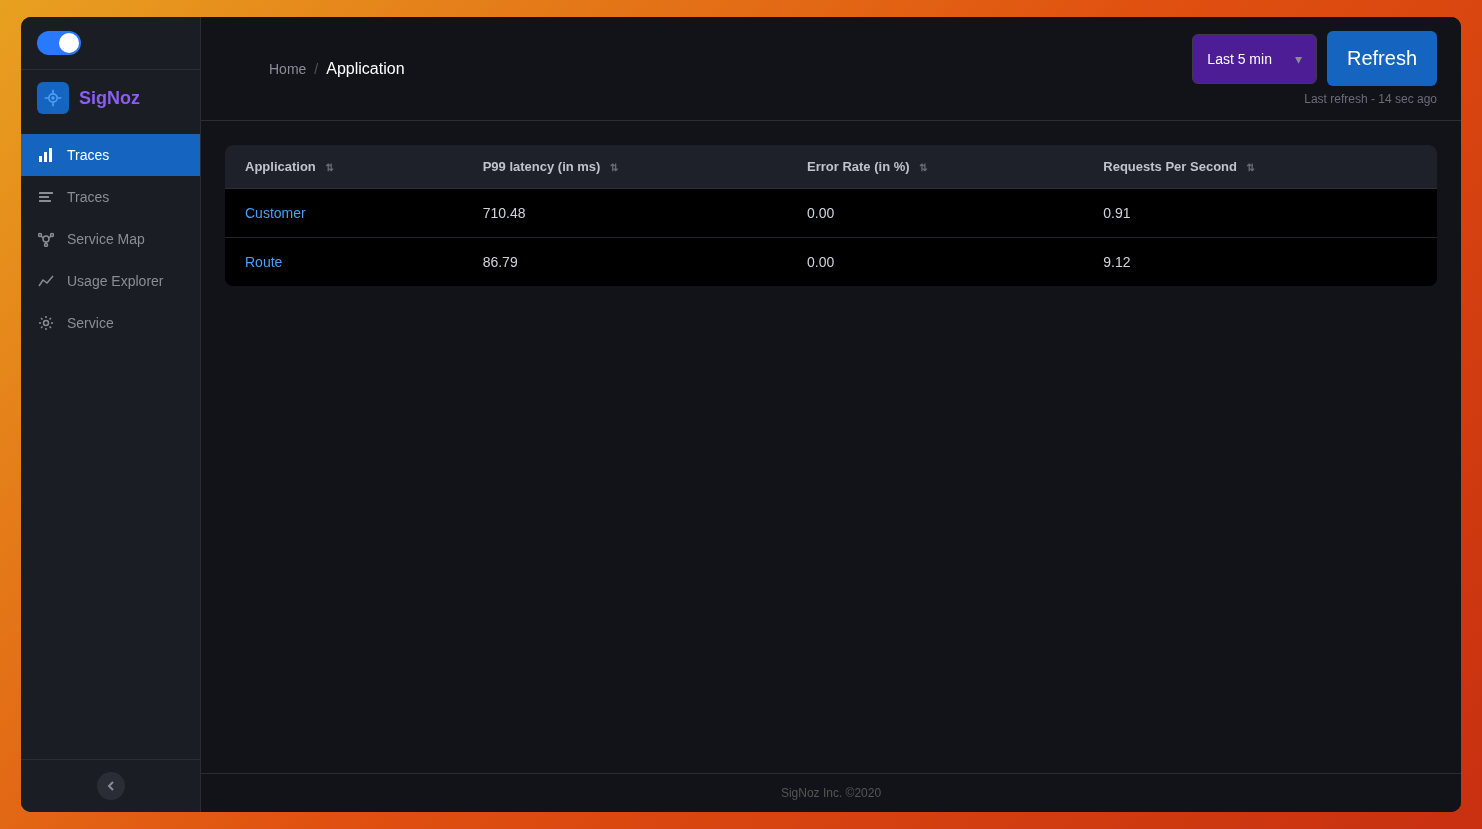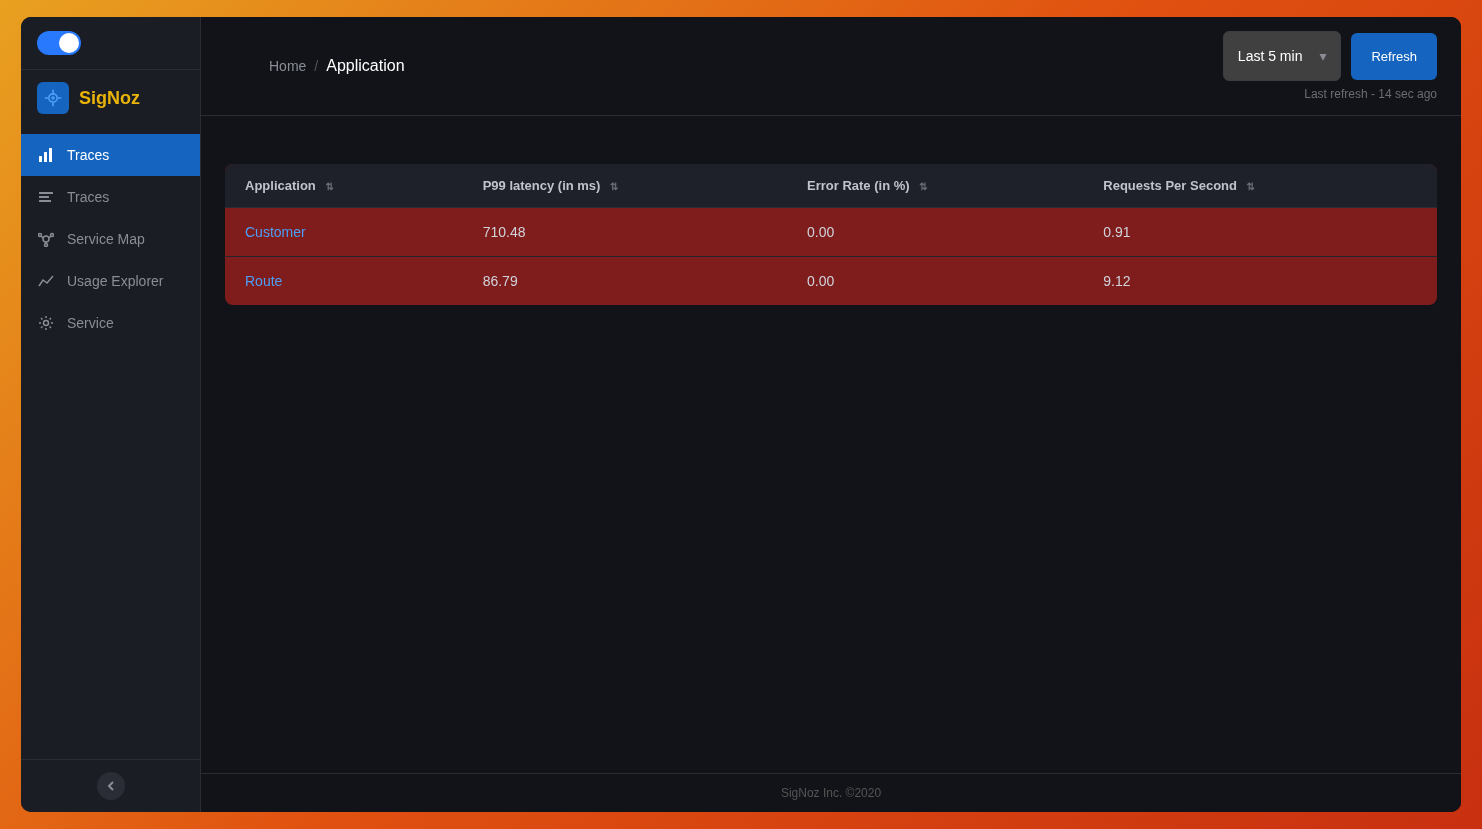--- a/index.html
+++ b/index.html
@@ -78,21 +78,21 @@
       align-items: center;
       justify-content: center;
     }
 
     .logo-icon svg {
       width: 20px;
       height: 20px;
     }
 
     .logo-text {
-      color: #eab308;
+      color: #8b5cf6;
       font-size: 18px;
       font-weight: 600;
     }
 
     .nav-items {
       flex: 1;
       padding: 8px 0;
     }
 
     .nav-item {
@@ -194,64 +194,63 @@
 
     .top-bar-row {
       display: flex;
       align-items: center;
       gap: 10px;
     }
 
     .time-selector {
       display: flex;
       align-items: center;
-      gap: 17px;
-      background: #404040;
+      gap: 23px;
+      background: #4c1d95;
       border: 1px solid #3a3d45;
       border-radius: 6px;
       padding: 16px 14px;
       color: #ffffff;
       font-size: 14px;
       cursor: pointer;
     }
 
     .time-selector .chevron {
       color: #8a8d95;
     }
 
     .refresh-btn {
       background: #1565c0;
       color: #ffffff;
       border: none;
       border-radius: 6px;
       padding: 16px 20px;
-      font-size: 13px;
+      font-size: 20px;
       font-weight: 500;
       cursor: pointer;
     }
 
     .last-refresh {
       color: #6a6d75;
       font-size: 12px;
     }
 
     
     .table-container {
       flex: 1;
       padding: 24px;
       overflow: auto;
     }
 
     .data-table {
       width: 100%;
       border-collapse: collapse;
-      background: #7f1d1d;
+      background: #000000;
       border-radius: 8px;
       overflow: hidden;
-      margin-top: 24px;
     }
 
     .data-table thead {
       background: #1e2129;
     }
 
     .data-table th {
       padding: 14px 20px;
       text-align: left;
       color: #c0c3cb;

